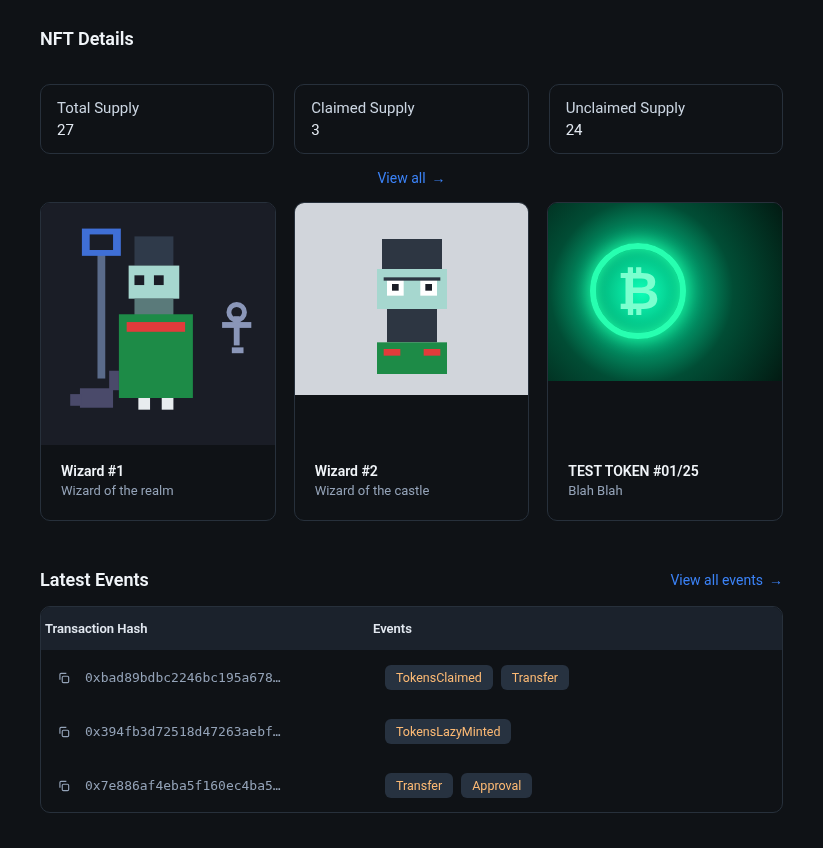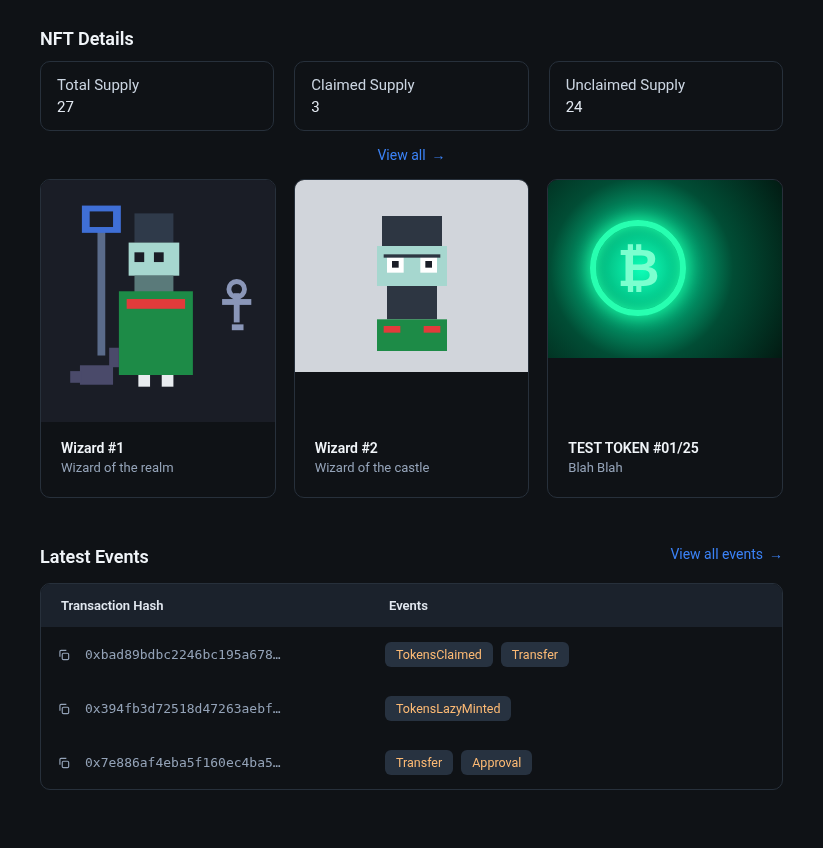--- a/index.html
+++ b/index.html
@@ -12,21 +12,21 @@
       color: #e2e8f0;
       font-family: -apple-system, BlinkMacSystemFont, "Segoe UI", Roboto, sans-serif;
       width: 823px;
       height: 848px;
       padding: 28px 40px;
     }
     .section-title {
       font-size: 18px;
       font-weight: 600;
       color: #f1f5f9;
-      margin-bottom: 12px;
+      margin-bottom: 35px;
     }
     .stats-row {
       display: flex;
       gap: 20px;
       margin-bottom: 16px;
     }
     .stat-card {
       flex: 1;
       border: 1px solid #27303b;
       border-radius: 10px;
@@ -144,32 +144,32 @@
       justify-content: flex-start;
     }
     .nft-card-3 .nft-image .filler3 {
       flex: 1;
       background: #0f1216;
     }
     
     .events-header {
       display: flex;
       justify-content: space-between;
-      align-items: flex-start;
+      align-items: center;
       margin-bottom: 16px;
     }
     .events-table {
       border: 1px solid #27303b;
       border-radius: 10px;
       overflow: hidden;
     }
     .events-head {
       display: flex;
       background: #1b222c;
-      padding: 14px 20px;
+      padding: 14px 4px;
       font-size: 13px;
       font-weight: 600;
       color: #e2e8f0;
     }
     .col-hash { flex: 0 0 328px; }
     .col-events { flex: 1; }
     .events-body .row {
       display: flex;
       align-items: center;
       padding: 14px 16px;

